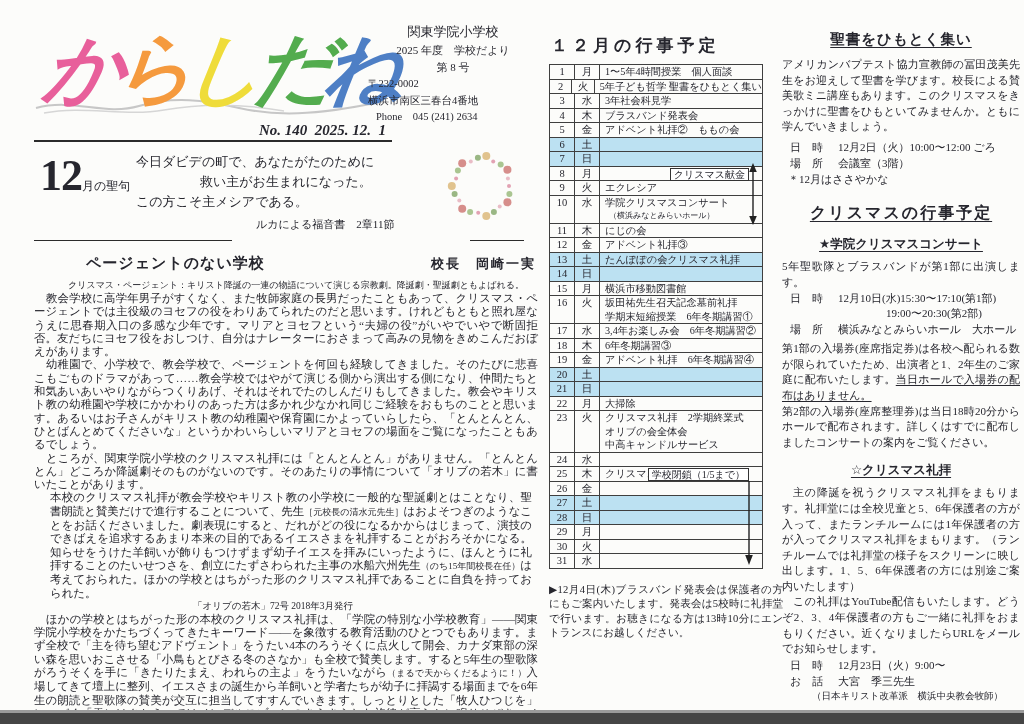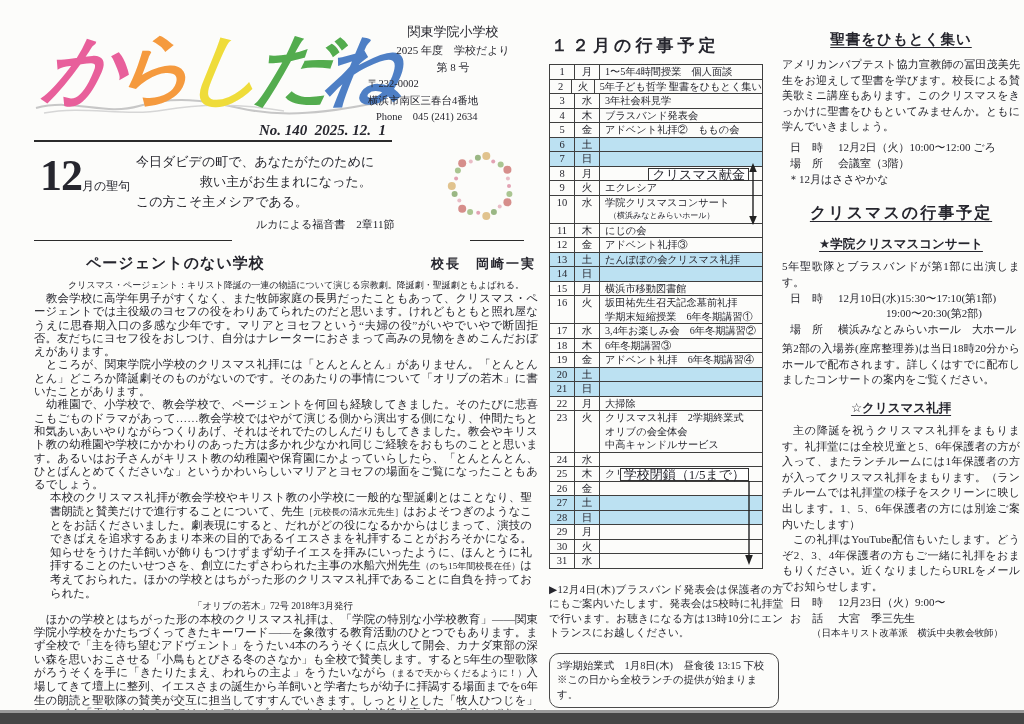--- a/index.html
+++ b/index.html
@@ -63,21 +63,21 @@
   .cal-row:last-child { border-bottom:none; }
   .cal-row.we { background:#bce1f2; }
   .c-date { width:25px; border-right:1px solid #3f3f3f; text-align:center;
     font-size:10.5px; line-height:13.5px; }
   .c-day  { width:25px; border-right:1px solid #3f3f3f; text-align:center;
     font-size:10.5px; line-height:13.5px; }
   .c-event { flex:1; position:relative; padding-left:5px; }
   .ev-line { height:13.5px; line-height:13.5px; font-size:10.2px; white-space:nowrap; }
   .ev-line.sm2 { font-size:8px; padding-left:4px; }
   .anno { position:absolute; right:13px; top:1px; border:1px solid #333;
-    background:#fff; font-size:13px; line-height:11px; padding:0 3px; white-space:nowrap; }
+    background:#fff; font-size:10px; line-height:11px; padding:0 3px; white-space:nowrap; }
   .cal-arrows { position:absolute; left:0; top:0; pointer-events:none; }
   .cal-note { margin-top:14px; width:234px; font-size:10.6px; line-height:14.5px; text-align:justify; }
   .term-box { margin-top:12px; width:230px; border:1px solid #4a4a4a; border-radius:10px;
     padding:5px 7px; font-size:10.4px; line-height:14.5px; }
   
   .col-right { position:absolute; left:782px; top:30px; width:238px;
     font-family:"Liberation Serif","DejaVu Serif",serif; }
   .rh { font-family:"Liberation Sans","DejaVu Sans",sans-serif; font-weight:bold;
     text-align:center; text-decoration:underline; text-underline-offset:3px; }
   .rh1 { font-size:14.5px; letter-spacing:1px; margin-bottom:8px; }
@@ -166,22 +166,22 @@
     </div>
 
     <div class="article-head">
       <div class="article-title">ページェントのない学校</div>
       <div class="article-author">校長　岡崎一実</div>
     </div>
 
     <div id="article-body">
         <div class="para note-line"><span>クリスマス・ページェント：キリスト降誕の一連の物語について演じる宗教劇。降誕劇・聖誕劇ともよばれる。</span></div>
         <div class="para indent"><span>教会学校に高学年男子がすくなく、また牧師家庭の長男だったこともあって、クリスマス・ページェントでは主役級のヨセフの役をわりあてられたのだと思います。けれどもともと照れ屋なうえに思春期入口の多感な少年です。マリアとヨセフという“夫婦の役”がいやでいやで断固拒否。友だちにヨセフ役をおしつけ、自分はナレーターにおさまって高みの見物をきめこんだおぼえがあります。</span></div>
+        <div class="para indent"><span>幼稚園で、小学校で、教会学校で、ページェントを何回も経験してきました。そのたびに悲喜こもごものドラマがあって……教会学校ではやがて演じる側から演出する側になり、仲間たちと和気あいあいやりながらつくりあげ、それはそれでたのしんだりもしてきました。教会やキリスト教の幼稚園や学校にかかわりのあった方は多かれ少なかれ同じご経験をおもちのことと思います。あるいはお子さんがキリスト教の幼稚園や保育園にかよっていらしたら、「とんとんとん、ひとばんとめてくださいな」というかわいらしいマリアとヨセフの場面をご覧になったこともあるでしょう。</span></div>
         <div class="para indent"><span>ところが、関東学院小学校のクリスマス礼拝には「とんとんとん」がありません。「とんとんとん」どころか降誕劇そのものがないのです。そのあたりの事情について「オリブの若木」に書いたことがあります。</span></div>
-        <div class="para indent"><span>幼稚園で、小学校で、教会学校で、ページェントを何回も経験してきました。そのたびに悲喜こもごものドラマがあって……教会学校ではやがて演じる側から演出する側になり、仲間たちと和気あいあいやりながらつくりあげ、それはそれでたのしんだりもしてきました。教会やキリスト教の幼稚園や学校にかかわりのあった方は多かれ少なかれ同じご経験をおもちのことと思います。あるいはお子さんがキリスト教の幼稚園や保育園にかよっていらしたら、「とんとんとん、ひとばんとめてくださいな」というかわいらしいマリアとヨセフの場面をご覧になったこともあるでしょう。</span></div>
         <div class="para quote"><span>本校のクリスマス礼拝が教会学校やキリスト教の小学校に一般的な聖誕劇とはことなり、聖書朗読と賛美だけで進行することについて、先生</span><span class="sm">［元校長の清水元先生］</span><span>はおよそつぎのようなことをお話くださいました。劇表現にすると、だれがどの役になるかからはじまって、演技のできばえを追求するあまり本来の目的であるイエスさまを礼拝することがおろそかになる。知らせをうけた羊飼いが飾りもつけずまず幼子イエスを拝みにいったように、ほんとうに礼拝することのたいせつさを、創立にたずさわられた主事の水船六州先生</span><span class="sm">（のち15年間校長在任）</span><span>は考えておられた。ほかの学校とはちがった形のクリスマス礼拝であることに自負を持っておられた。</span></div>
         <div class="para attribution"><span>「オリブの若木」72号 2018年3月発行</span></div>
         <div class="para indent"><span>ほかの学校とはちがった形の本校のクリスマス礼拝は、「学院の特別な小学校教育」――関東学院小学校をかたちづくってきたキーワード――を象徴する教育活動のひとつでもあります。まず全校で「主を待ち望むアドヴェント」をうたい4本のろうそくに点火して開会、カナダ東部の深い森を思いおこさせる「小鳥もとびさる冬のさなか」も全校で賛美します。すると5年生の聖歌隊がろうそくを手に「きたりたまえ、われらの主よ」をうたいながら</span><span class="sm">（まるで天からくだるように！）</span><span>入場してきて壇上に整列、イエスさまの誕生から羊飼いと学者たちが幼子に拝謁する場面までを6年生の朗読と聖歌隊の賛美が交互に担当してすすんでいきます。しっとりとした「牧人ひつじを」につづく「天にはさかえ」ではメンデルスゾーンのきらきらした旋律が高らかに鳴りひびき、メッセージをうかがったあとは全校で「きよしこのよる」「もろびとこぞりて」から「いざうたえ」まで</span></div>
       </div>
   </div>
 
   <div class="col-mid">
     <div class="cal-title">１２月の行事予定</div>
     <div class="cal-wrap">
       <div class="cal-table" id="cal-body">
@@ -411,24 +411,20 @@
         </div>
       <svg class="cal-arrows" width="214" height="506" viewBox="0 0 214 506">
         <line x1="204" y1="106" x2="204" y2="154" stroke="#222" stroke-width="1.4"></line>
         <polygon points="204,99 200.2,108 207.8,108" fill="#222"></polygon>
         <polygon points="204,161 200.2,152 207.8,152" fill="#222"></polygon>
         <line x1="200" y1="417" x2="200" y2="494" stroke="#222" stroke-width="1.4"></line>
         <polygon points="200,501 196.2,491 203.8,491" fill="#222"></polygon>
       </svg>
     </div>
     <div class="cal-note">▶12月4日(木)ブラスバンド発表会は保護者の方にもご案内いたします。発表会は5校時に礼拝堂で行います。お聴きになる方は13時10分にエントランスにお越しください。</div>
-    <div class="term-box">
-      <div>3学期始業式　1月8日(木)　昼食後 13:15 下校</div>
-      <div>※この日から全校ランチの提供が始まります。</div>
-    </div>
   </div>
 
   <div class="col-right">
     <div class="rh rh1">聖書をひもとく集い</div>
     <div class="rbody">アメリカンバプテスト協力宣教師の冨田茂美先生をお迎えして聖書を学びます。校長による賛美歌ミニ講座もあります。このクリスマスをきっかけに聖書をひもといてみませんか。ともに学んでいきましょう。</div>
     <div class="sb-gap"></div>
     <div class="dtline">
       <span class="lbl">日　時</span>
       <span class="val">12月2日（火）10:00〜12:00 ごろ</span>
     </div>
@@ -445,20 +441,21 @@
     <div class="dtline">
       <span class="lbl">日　時</span>
       <span class="val">12月10日(水)15:30〜17:10(第1部)</span>
     </div>
     <div class="val2">19:00〜20:30(第2部)</div>
     <div class="dtline">
       <span class="lbl">場　所</span>
       <span class="val">横浜みなとみらいホール　大ホール</span>
     </div>
     <div class="sb-gap"></div>
+    <div class="rbody"><span>第1部の入場券(座席指定券)は各校へ配られる数が限られていたため、出演者と1、2年生のご家庭に配布いたします。</span><span class="ul">当日ホールで入場券の配布はありません。</span></div>
     <div class="rbody">第2部の入場券(座席整理券)は当日18時20分からホールで配布されます。詳しくはすでに配布しましたコンサートの案内をご覧ください。</div>
 
     <div class="rh rh3">☆クリスマス礼拝</div>
     <div class="rbody ind">主の降誕を祝うクリスマス礼拝をまもります。礼拝堂には全校児童と5、6年保護者の方が入って、またランチルームには1年保護者の方が入ってクリスマス礼拝をまもります。（ランチルームでは礼拝堂の様子をスクリーンに映し出します。1、5、6年保護者の方には別途ご案内いたします）</div>
     <div class="rbody ind">この礼拝はYouTube配信もいたします。どうぞ2、3、4年保護者の方もご一緒に礼拝をおまもりください。近くなりましたらURLをメールでお知らせします。</div>
     <div class="dtline">
       <span class="lbl">日　時</span>
       <span class="val">12月23日（火）9:00〜</span>
     </div>
     <div class="dtline">

